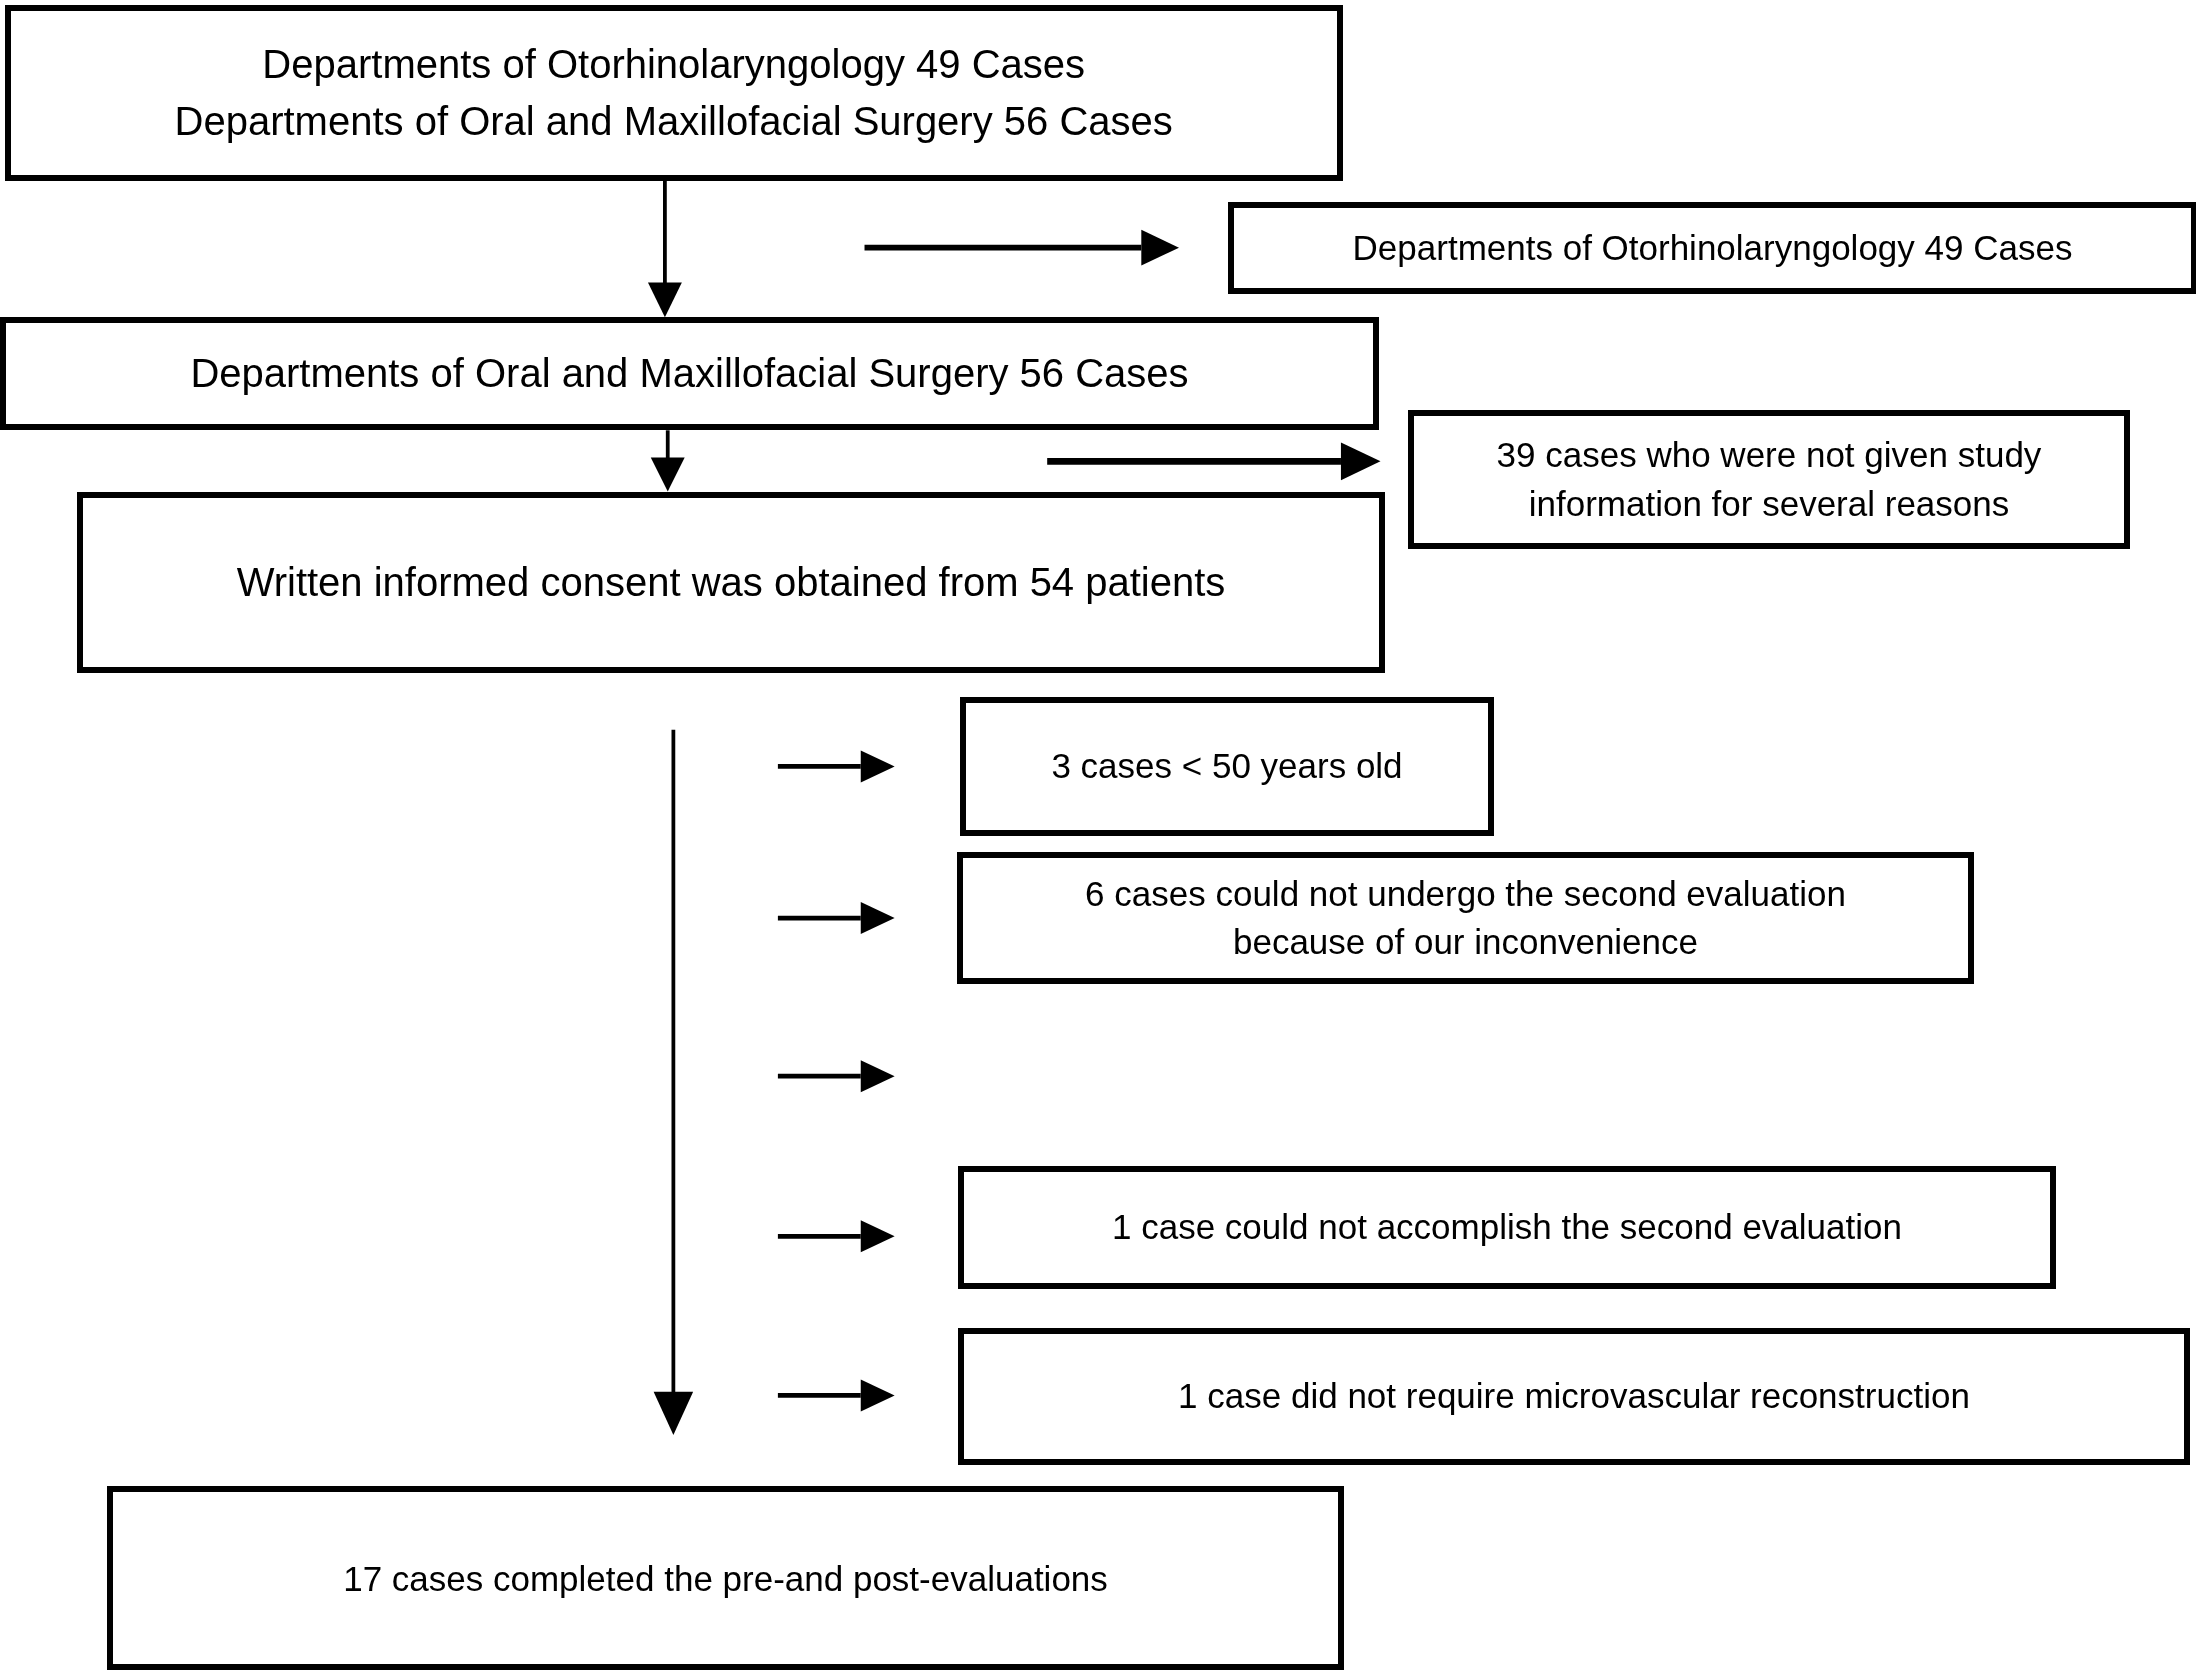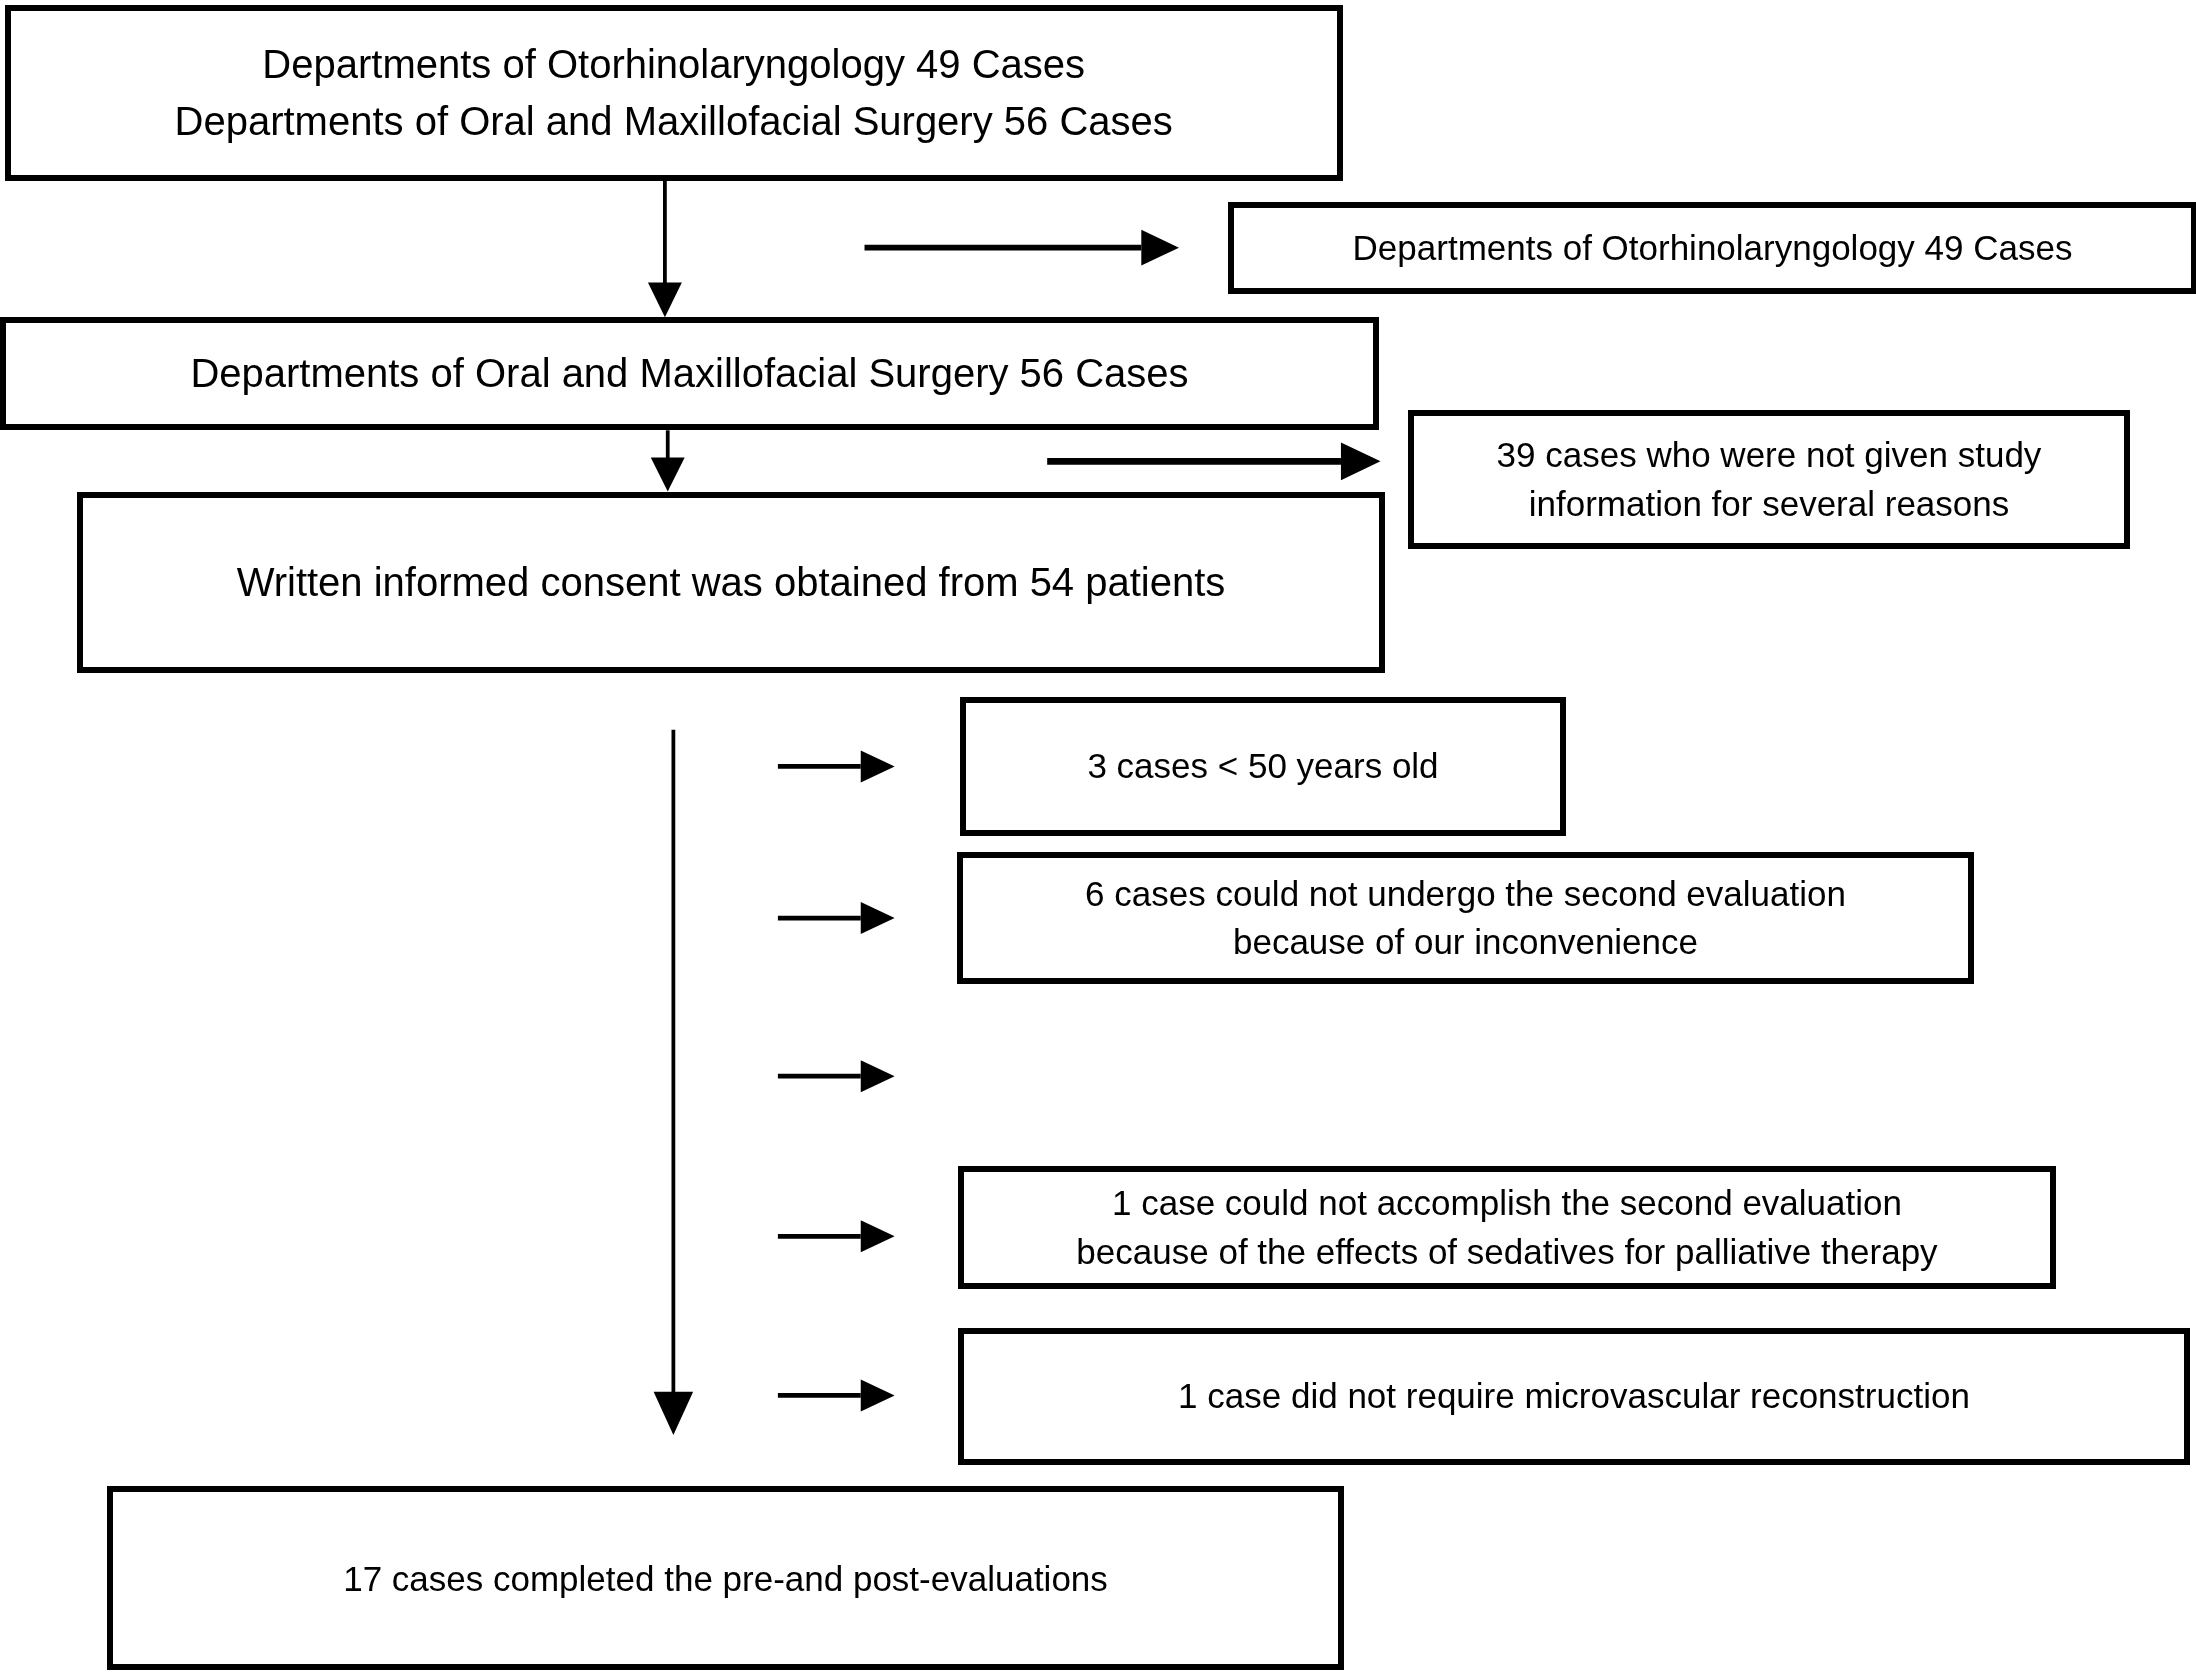--- a/index.html
+++ b/index.html
@@ -32,21 +32,21 @@
   .t-large  { font-size: 40px; line-height: 1.42; }
   .t-small  { font-size: 35px; line-height: 1.38; }
   .t-final  { font-size: 35px; line-height: 1.4; }
 
   
   .b-source   { left: 4.7px;    top: 4.7px;    width: 1338px; height: 176px; }
   .b-branch   { left: 1228px; top: 202px;  width: 969px; height: 92px;  }
   .b-oral     { left: 0px;    top: 317px;  width: 1379px; height: 113px; }
   .b-noinfo   { left: 1408px; top: 410px;  width: 722px;  height: 139px; }
   .b-consent  { left: 77px;   top: 492px;  width: 1308px; height: 181px; }
-  .b-excl0    { left: 960px; top: 697px;  width: 606px;  height: 139px; }
+  .b-excl0    { left: 960px; top: 697px;  width: 534px;  height: 139px; }
   .b-excl1    { left: 957px; top: 852px;  width: 1017px; height: 132px; }
   .b-excl2    { left: 958px; top: 1009px; width: 765px;  height: 135px; }
   .b-excl3    { left: 958px; top: 1166px; width: 1098px; height: 123px; }
   .b-excl4    { left: 958px; top: 1328px; width: 1232px; height: 137px; }
   .b-final    { left: 107px;  top: 1486px; width: 1237px; height: 184px; }
 
   .arrows {
     position: absolute;
     left: 0; top: 0;
     width: 2197px;
@@ -131,21 +131,20 @@
   </div>
 
   <div class="box b-excl1 t-small">
     <span class="line">6 cases could not undergo the second evaluation</span>
     <span class="line">because of our inconvenience</span>
   </div>
 
 
   <div class="box b-excl3 t-small">
     <span class="line">1 case could not accomplish the second evaluation</span>
-    <span class="line">because of the effects of sedatives for palliative therapy</span>
   </div>
 
   <div class="box b-excl4 t-small">
     <span class="line">1 case did not require microvascular reconstruction</span>
   </div>
 
   <div class="box b-final t-final">
     <span class="line">17 cases completed the pre-and post-evaluations</span>
   </div>
 

